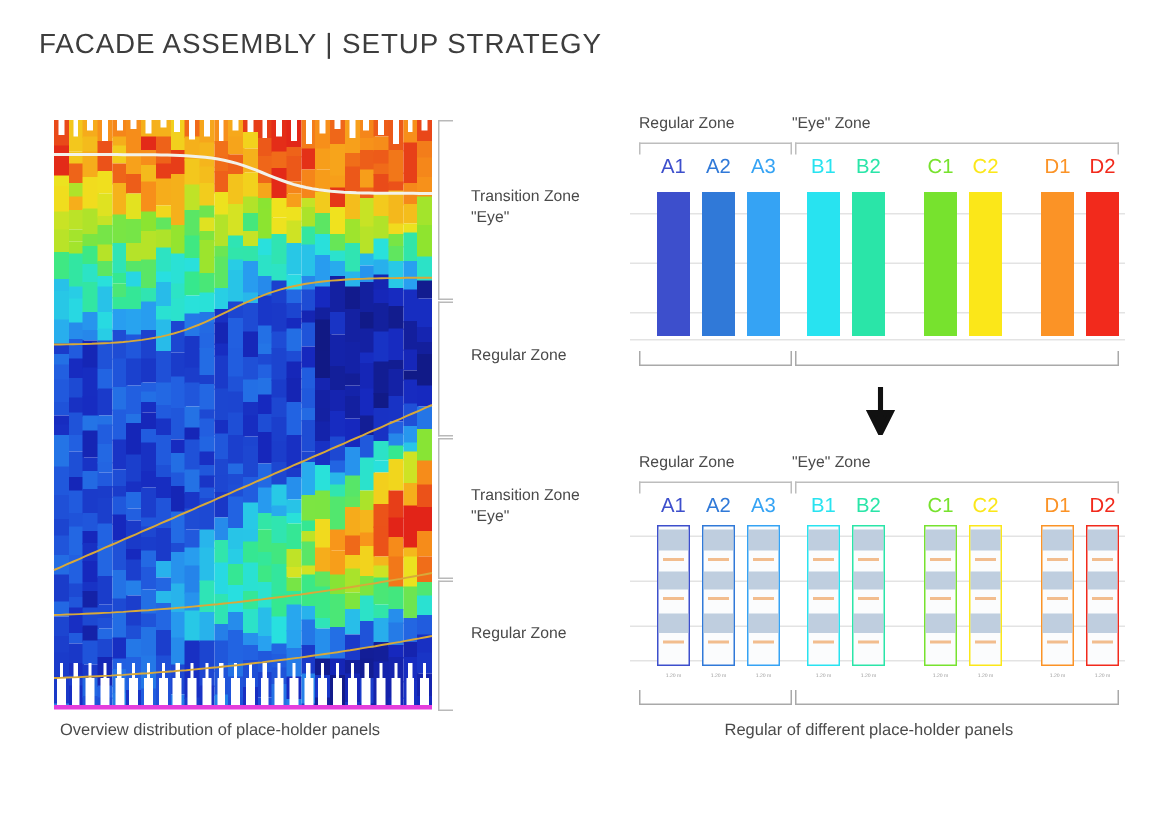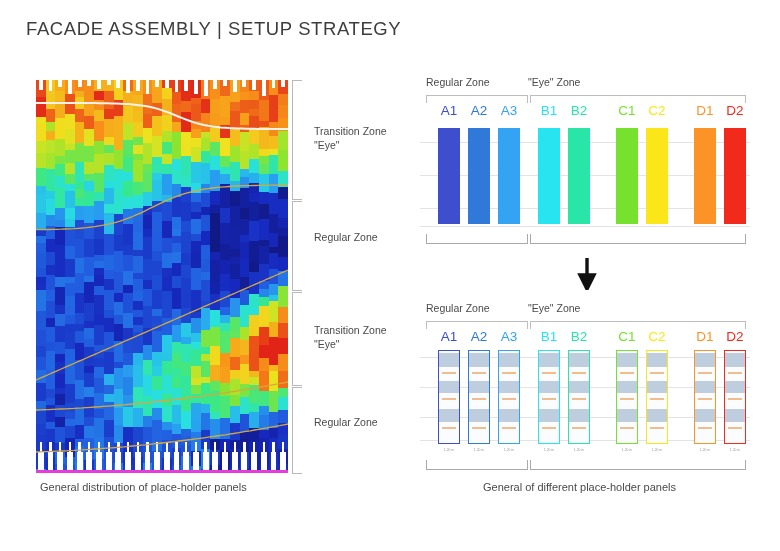--- a/index.html
+++ b/index.html
@@ -947,22 +947,22 @@
 "Eye"</div>
     <div class="zbracket" style="top: 121px; height: 88px;"></div>
     <div class="zlabel" style="top: 151px;">Regular Zone</div>
     <div class="zbracket" style="top: 212px; height: 92px;"></div>
     <div class="zlabel" style="top: 244px;">Transition Zone
 "Eye"</div>
     <div class="zbracket" style="top: 307px; height: 85px;"></div>
     <div class="zlabel" style="top: 335.5px;">Regular Zone</div>
   </div>
 
-<div id="capLeft">General distribution of place-holder panels</div>
-<div id="capRight">General of different place-holder panels</div>
+<div id="capLeft">Overview distribution of place-holder panels</div>
+<div id="capRight">Regular of different place-holder panels</div>
 
 <div class="diagram" id="rtop" style="left:420px;top:76px;height:170px;">
     <div class="zoneName" style="left: 6px; top: 0px;">Regular Zone</div>
     <div class="zoneName" style="left: 108px; top: 0px;">"Eye" Zone</div>
     <div class="topbr" style="left: 6px; top: 19px; width: 100px;"></div>
     <div class="topbr" style="left: 110px; top: 19px; width: 214px;"></div>
     <div class="gridline" style="left: 0px; width: 330px; top: 66px;"></div>
     <div class="gridline" style="left: 0px; width: 330px; top: 99px;"></div>
     <div class="gridline" style="left: 0px; width: 330px; top: 132px;"></div>
     <div class="plabel" style="left: 16px; top: 27px; color: rgb(61, 79, 204);">A1</div>

